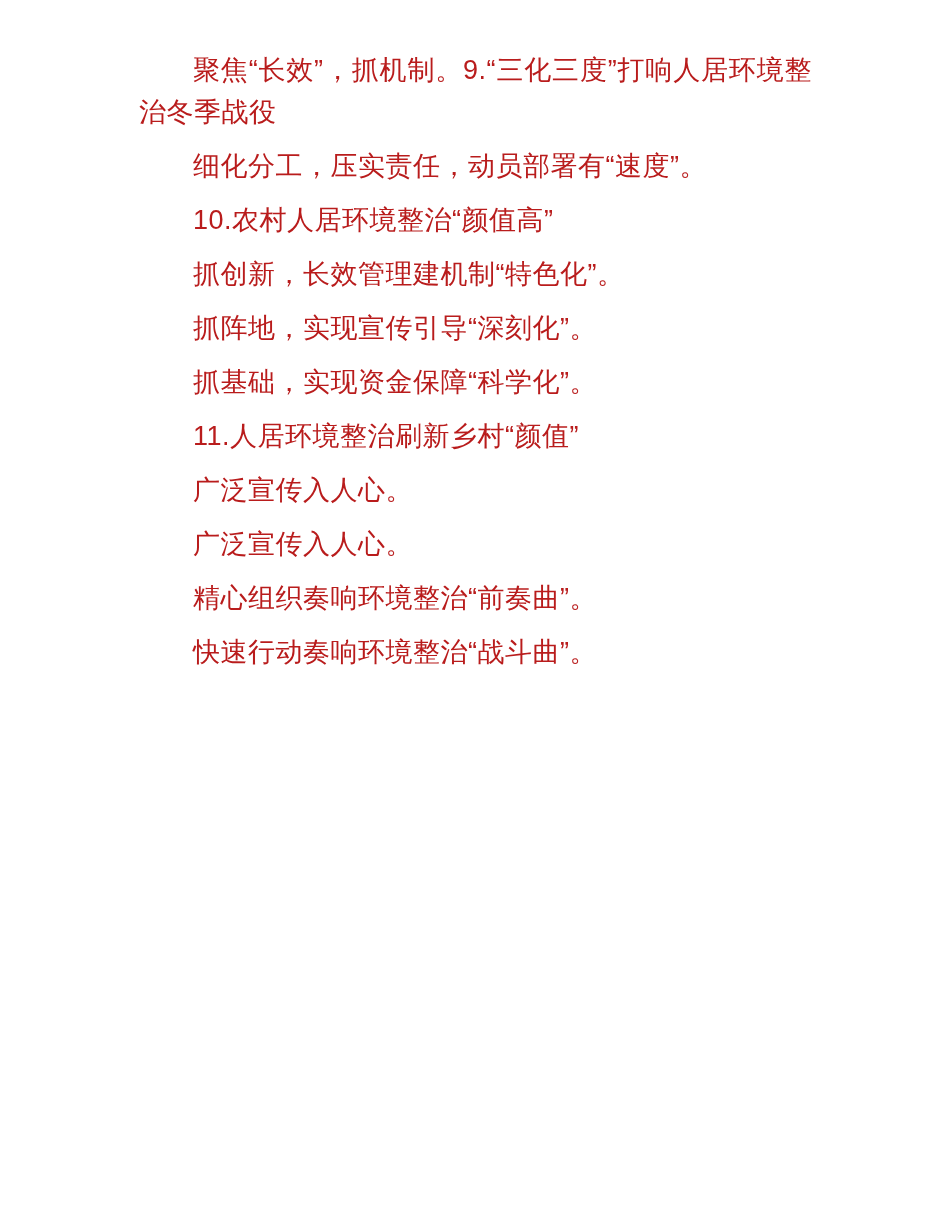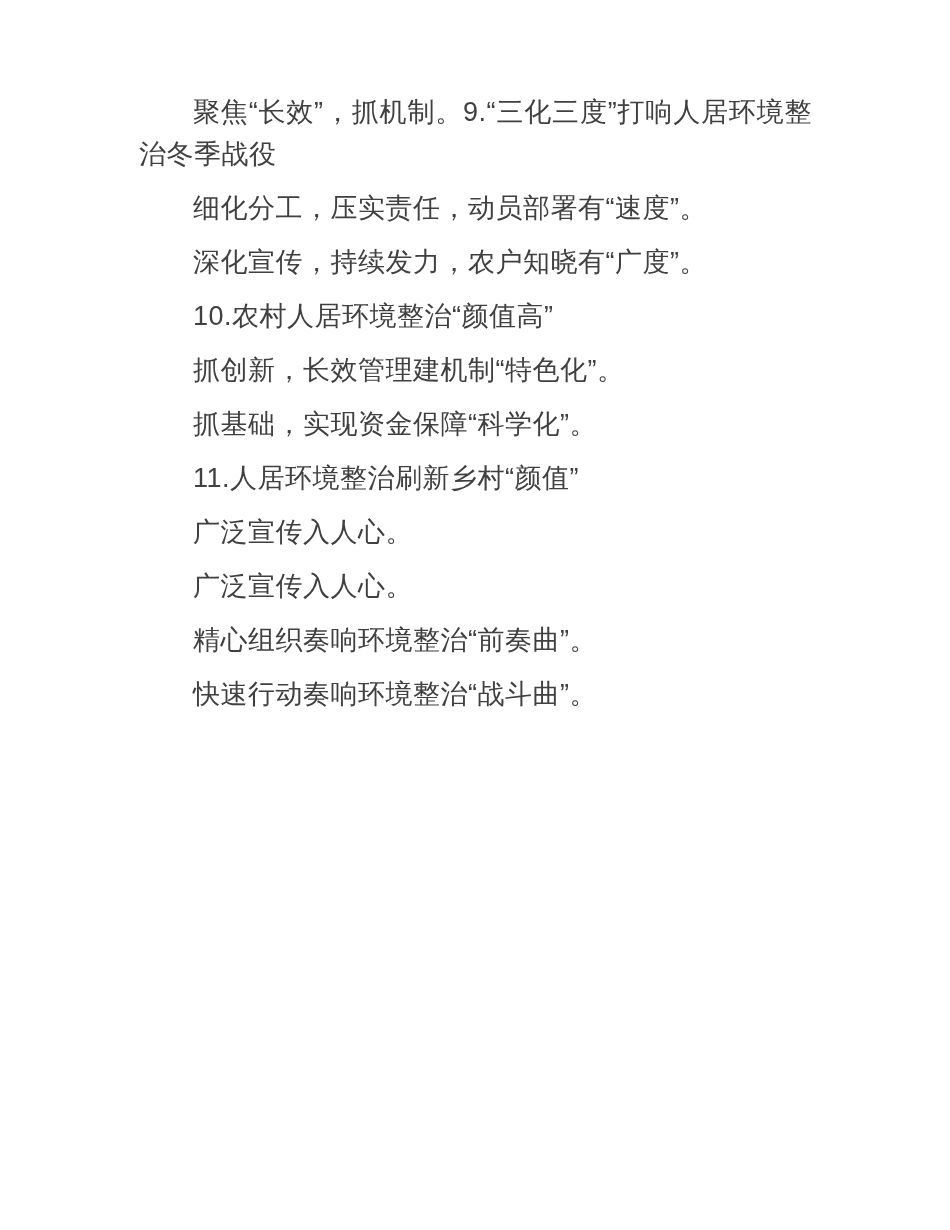--- a/index.html
+++ b/index.html
@@ -10,42 +10,42 @@
   body {
     width: 950px;
     height: 1230px;
     overflow: hidden;
   }
   .doc-page {
     box-sizing: border-box;
     width: 950px;
     height: 1230px;
     background: #ffffff;
-    padding: 91px 138px 0 139px;
+    padding: 49px 138px 0 139px;
     font-family: "Liberation Sans", "DejaVu Sans", sans-serif;
-    color: #404040;
+    color: #b91c1c;
   }
   .doc-page p {
     margin: 0 0 12px 0;
     font-size: 27px;
     line-height: 42px;
     text-indent: 2em;
     letter-spacing: 0.5px;
     text-align: justify;
     word-break: break-all;
   }
 </style>
 </head>
 <body>
 
 <div class="doc-page">
   <p>聚焦“长效”，抓机制。9.“三化三度”打响人居环境整治冬季战役</p>
   <p>细化分工，压实责任，动员部署有“速度”。</p>
-  <p>深化宣传，持续发力，农户知晓有“广度”。</p>
   <p>10.农村人居环境整治“颜值高”</p>
   <p>抓创新，长效管理建机制“特色化”。</p>
+  <p>抓阵地，实现宣传引导“深刻化”。</p>
   <p>抓基础，实现资金保障“科学化”。</p>
   <p>11.人居环境整治刷新乡村“颜值”</p>
   <p>广泛宣传入人心。</p>
   <p>广泛宣传入人心。</p>
   <p>精心组织奏响环境整治“前奏曲”。</p>
   <p>快速行动奏响环境整治“战斗曲”。</p>
 </div>
 
 </body></html>

